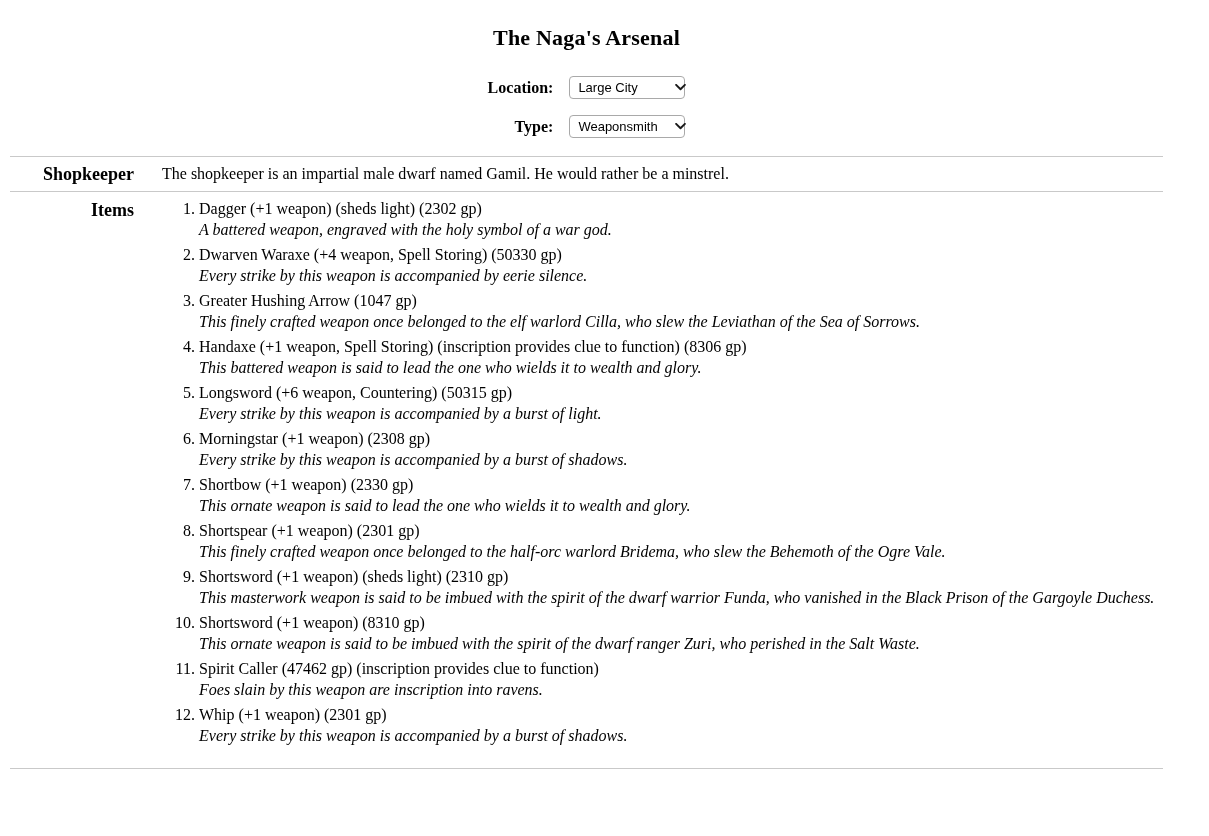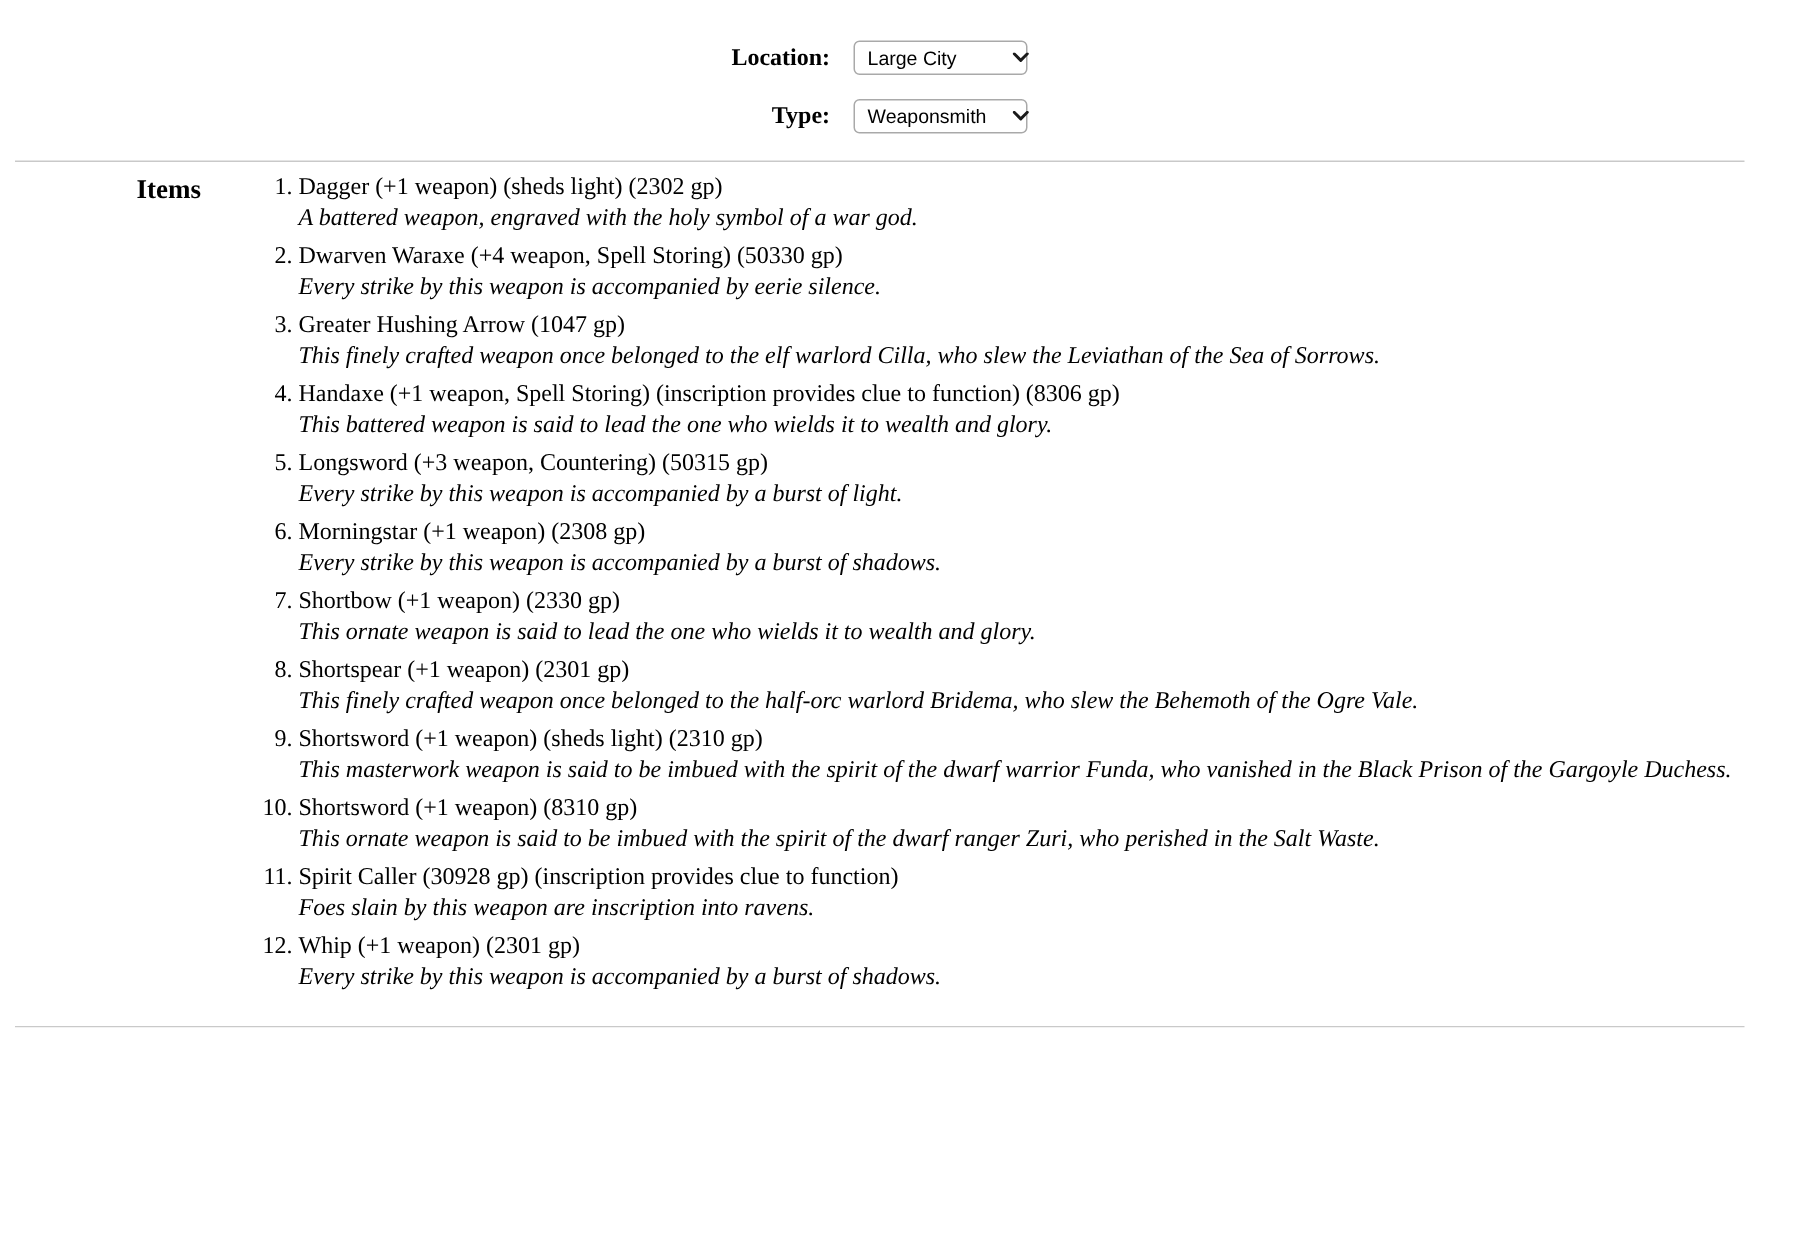--- a/index.html
+++ b/index.html
@@ -96,20 +96,21 @@
     line-height: 21px;
   }
   .item-name { white-space: nowrap; }
   .item-desc { font-style: italic; white-space: nowrap; }
 </style>
 </head>
 <body>
 
 <div class="page">
 
+  <h1 class="page-title">The Naga's Arsenal</h1>
 
   <div class="gen-form">
     <label class="form-label">Location:</label>
     <div class="select-wrap">
       <select>
         <option>Large City</option>
       </select>
       <svg class="chevron" viewBox="0 0 12 8">
         <polyline points="1,1 6,6 11,1" fill="none" stroke="#1a1a1a" stroke-width="2.2" stroke-linecap="round" stroke-linejoin="round"></polyline>
       </svg>
@@ -121,20 +122,24 @@
         <option>Weaponsmith</option>
       </select>
       <svg class="chevron" viewBox="0 0 12 8">
         <polyline points="1,1 6,6 11,1" fill="none" stroke="#1a1a1a" stroke-width="2.2" stroke-linecap="round" stroke-linejoin="round"></polyline>
       </svg>
     </div>
   </div>
 
   <table class="shop-table">
     <tbody>
+      <tr>
+        <th>Shopkeeper</th>
+        <td>The shopkeeper is an impartial male dwarf named Gamil. He would rather be a minstrel.</td>
+      </tr>
       <tr class="items-row">
         <th>Items</th>
         <td>
           <ol class="items-list">
             <li>
               <div class="item-name">Dagger (+1 weapon) (sheds light) (2302 gp)</div>
               <div class="item-desc">A battered weapon, engraved with the holy symbol of a war god.</div>
             </li>
           <li>
               <div class="item-name">Dwarven Waraxe (+4 weapon, Spell Storing) (50330 gp)</div>
@@ -142,21 +147,21 @@
             </li>
               <li>
               <div class="item-name">Greater Hushing Arrow (1047 gp)</div>
               <div class="item-desc">This finely crafted weapon once belonged to the elf warlord Cilla, who slew the Leviathan of the Sea of Sorrows.</div>
             </li>
               <li>
               <div class="item-name">Handaxe (+1 weapon, Spell Storing) (inscription provides clue to function) (8306 gp)</div>
               <div class="item-desc">This battered weapon is said to lead the one who wields it to wealth and glory.</div>
             </li>
               <li>
-              <div class="item-name">Longsword (+3 weapon, Countering) (50315 gp)</div>
+              <div class="item-name">Longsword (+6 weapon, Countering) (50315 gp)</div>
               <div class="item-desc">Every strike by this weapon is accompanied by a burst of light.</div>
             </li>
               <li>
               <div class="item-name">Morningstar (+1 weapon) (2308 gp)</div>
               <div class="item-desc">Every strike by this weapon is accompanied by a burst of shadows.</div>
             </li>
               <li>
               <div class="item-name">Shortbow (+1 weapon) (2330 gp)</div>
               <div class="item-desc">This ornate weapon is said to lead the one who wields it to wealth and glory.</div>
             </li>
@@ -166,21 +171,21 @@
             </li>
               <li>
               <div class="item-name">Shortsword (+1 weapon) (sheds light) (2310 gp)</div>
               <div class="item-desc">This masterwork weapon is said to be imbued with the spirit of the dwarf warrior Funda, who vanished in the Black Prison of the Gargoyle Duchess.</div>
             </li>
               <li>
               <div class="item-name">Shortsword (+1 weapon) (8310 gp)</div>
               <div class="item-desc">This ornate weapon is said to be imbued with the spirit of the dwarf ranger Zuri, who perished in the Salt Waste.</div>
             </li>
               <li>
-              <div class="item-name">Spirit Caller (30928 gp) (inscription provides clue to function)</div>
+              <div class="item-name">Spirit Caller (47462 gp) (inscription provides clue to function)</div>
               <div class="item-desc">Foes slain by this weapon are inscription into ravens.</div>
             </li>
               <li>
               <div class="item-name">Whip (+1 weapon) (2301 gp)</div>
               <div class="item-desc">Every strike by this weapon is accompanied by a burst of shadows.</div>
             </li>
             </ol>
         </td>
       </tr>
     </tbody>

